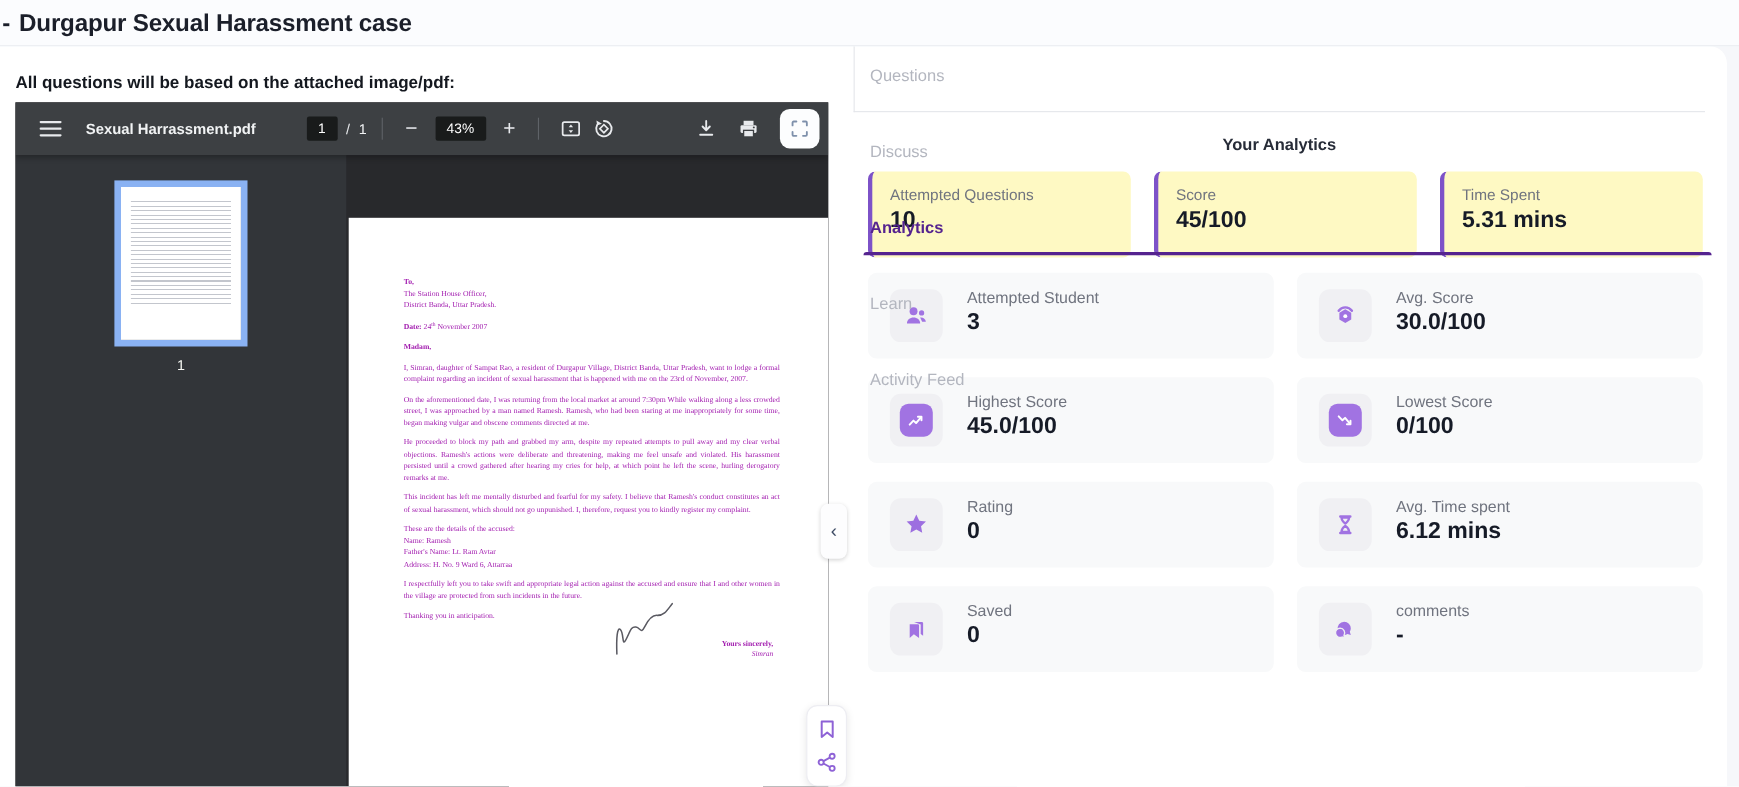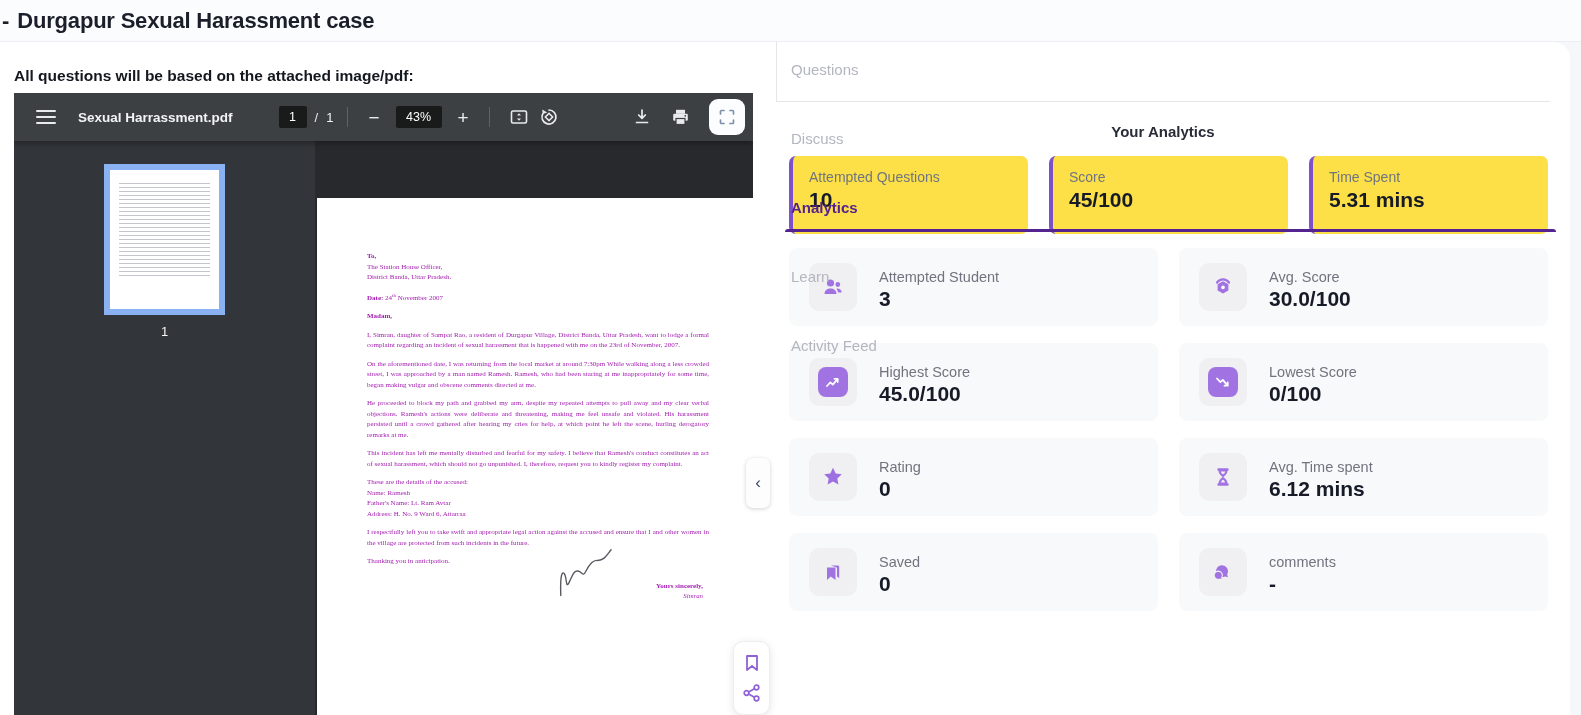--- a/index.html
+++ b/index.html
@@ -64,26 +64,26 @@
   .tabs { position:relative; display:flex; gap:38px; padding:19px 0 0 14px; border-bottom:1px solid #e4e6ea; height:60px; border-left:1px solid #e4e6ea;flex-direction:column; }
   .tab { font-size:15px; color:#b3b6bf; cursor:pointer; padding-bottom:14px; position:relative; }
   .tab.active { color:#55238f; font-weight:800; }
   .tab.active::after { content:""; position:absolute; left:-6px; right:-6px; bottom:-2px; height:3px; background:#55238f; border-radius:3px 3px 0 0; }
 
   .section-heading { text-align:center; font-size:15px; font-weight:700; color:#272c38; }
   .your-heading { margin-top:21px; }
   .overall-heading { margin-top:32px; }
 
   .your-cards { display:flex; gap:21px; margin:16px 2px 0 13px; }
-  .ycard { flex:1; height:78px; background:#fde047; border-left:4px solid #7d52c8; border-radius:7px; padding:13px 16px; }
+  .ycard { flex:1; height:78px; background:#fef9c3; border-left:4px solid #7d52c8; border-radius:7px; padding:13px 16px; }
   .ycard .label { font-size:14px; color:#70747f; }
   .ycard .value { font-size:21px; font-weight:800; color:#161b27; margin-top:3px; }
 
   .overall-grid { display:grid; grid-template-columns:1fr 1fr; gap:17px 21px; margin:14px 2px 0 13px; }
-  .ocard { height:78px; background:#f8f9fa; border-radius:8px; padding:15px 20px; display:flex; align-items:flex-end; gap:22px; }
+  .ocard { height:78px; background:#f8f9fa; border-radius:8px; padding:15px 20px; display:flex; align-items:flex-start; gap:22px; }
   .icon-box { width:48px; height:48px; background:#f0f0f3; border-radius:10px; display:flex; align-items:center; justify-content:center; flex-shrink:0; }
   .icon-fill { width:30px; height:30px; background:#a173e2; border-radius:8px; display:flex; align-items:center; justify-content:center; }
   .ocard .label { font-size:14.5px; color:#70747f; }
   .ocard .value { font-size:21px; font-weight:800; color:#161b27; margin-top:2px; }
 </style>
 </head>
 <body>
 
 <div class="header">
   <div class="title-row">

